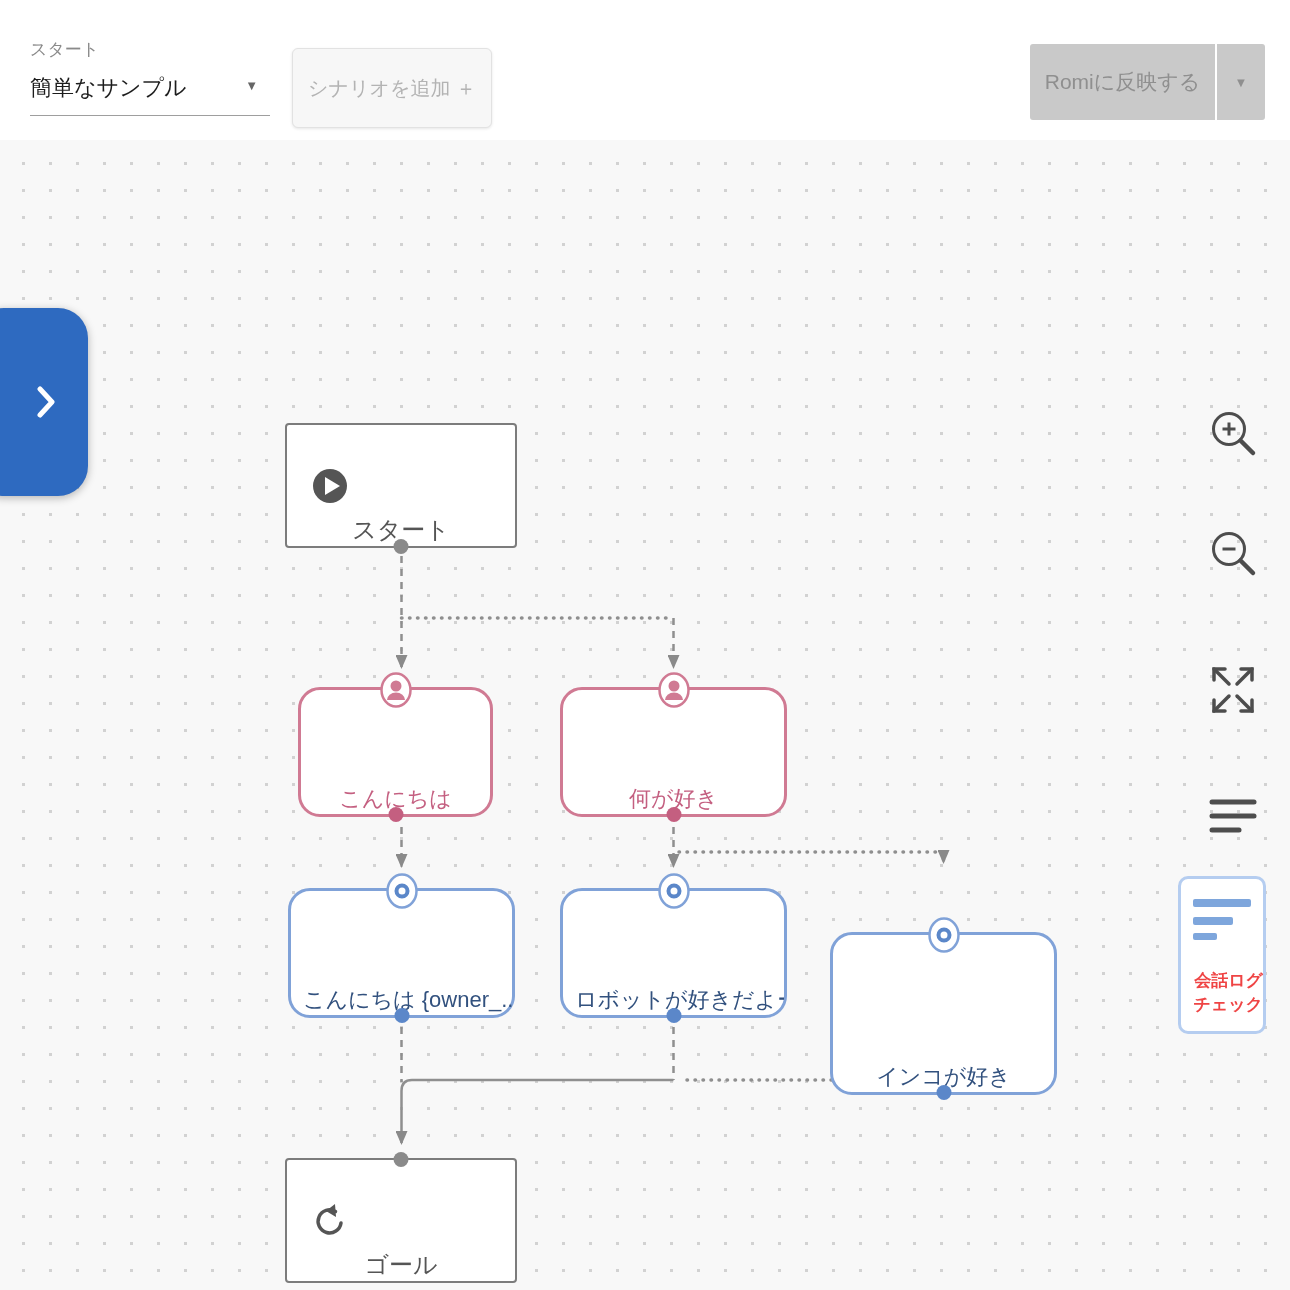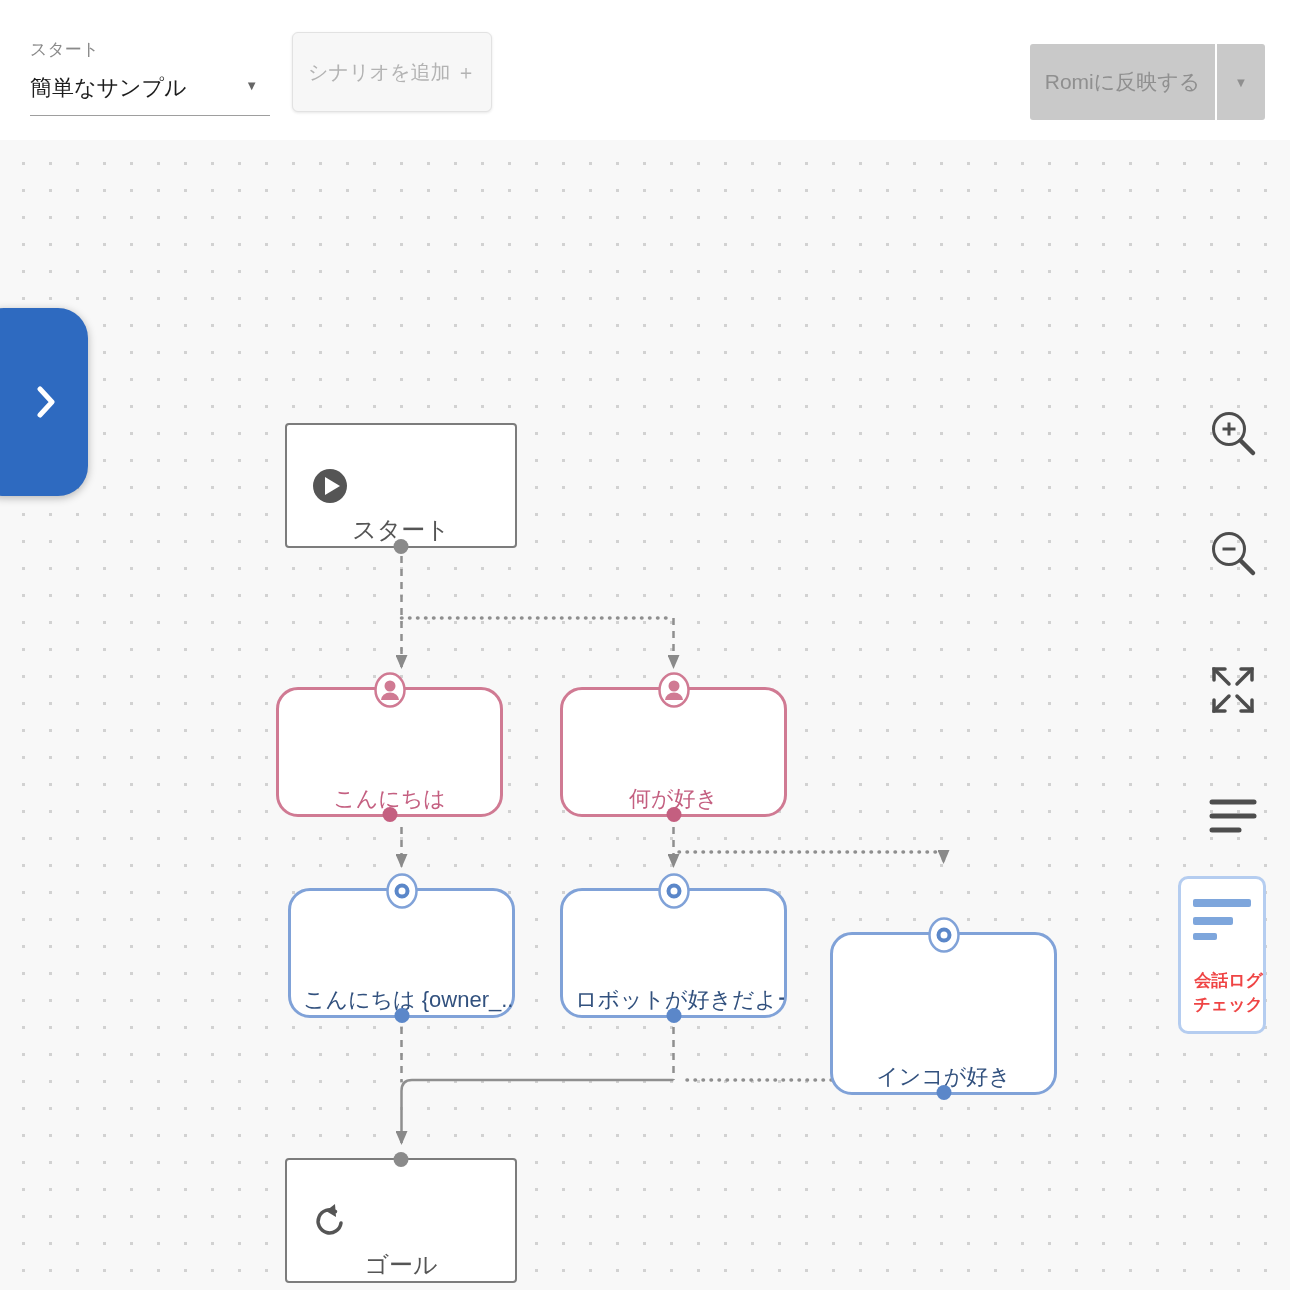--- a/index.html
+++ b/index.html
@@ -12,21 +12,21 @@
 
   
   .topbar { position:absolute; top:0; left:0; right:0; height:140px; background:#fff; z-index:10; }
 
   .scenario-select { position:absolute; left:30px; top:38px; width:240px; border-bottom:1px solid #9e9e9e; padding-bottom:12px; cursor:pointer; }
   .scenario-label { font-size:17px; color:#8a8a8a; }
   .scenario-value { font-size:22px; color:#1c1c1c; margin-top:12px; }
   .select-caret { position:absolute; right:12px; bottom:22px; font-size:13px; color:#666; }
 
   .add-scenario-btn {
-    position:absolute; left:292px; top:32px; width:200px; height:80px;
+    position:absolute; left:292px; top:48px; width:200px; height:80px;
     background:#f7f7f7; border:1px solid #e2e2e2; border-radius:6px;
     box-shadow:0 1px 3px rgba(0,0,0,.10);
     color:#b3b3b3; font-size:20px; cursor:pointer;
     font-family:inherit;
   }
 
   .apply-group { position:absolute; left:1030px; top:44px; height:76px; display:flex;align-items:flex-end; }
   .apply-btn {
     width:185px; height:76px; background:#c9c9c9; border:none; border-radius:3px 0 0 3px;
     color:#8f8f8f; font-size:21px; cursor:pointer; font-family:inherit;
@@ -54,21 +54,21 @@
     position:absolute; background:#fff; display:flex; align-items:flex-end; justify-content:center;
     z-index:2; cursor:pointer;
   }
   .node-label { max-width:100%; padding:0 12px; white-space:nowrap; overflow:hidden; text-align:center; }
 
   .node-gray { border:2px solid #7c7c7c; border-radius:4px; color:#555; font-size:24px; }
   .node-pink { border:3px solid #d07a93; border-radius:22px; color:#c45f80; font-size:22px; }
   .node-blue { border:3px solid #80a2d8; border-radius:22px; color:#32517e; font-size:22px; }
 
   #node-start { left:285px; top:283px; width:232px; height:125px; }
-  #node-user1 { left:276px; top:547px; width:227px; height:130px; }
+  #node-user1 { left:298px; top:547px; width:195px; height:130px; }
   #node-user2 { left:560px; top:547px; width:227px; height:130px; }
   #node-bot1  { left:288px; top:748px; width:227px; height:130px; }
   #node-bot2  { left:560px; top:748px; width:227px; height:130px; }
   #node-bot3  { left:830px; top:748px; width:227px; height:163px;margin-top:44px; }
   #node-goal  { left:285px; top:1018px; width:232px; height:125px; }
 
   .corner-icon { position:absolute; left:24px; top:50%; transform:translateY(-50%); width:38px; height:38px; }
 
   .port-top    { position:absolute; top:-18px; left:50%; transform:translateX(-50%); width:32px; height:36px; }
   .port-bottom { position:absolute; bottom:-8px; left:50%; transform:translateX(-50%); width:15px; height:15px; border-radius:50%; }

